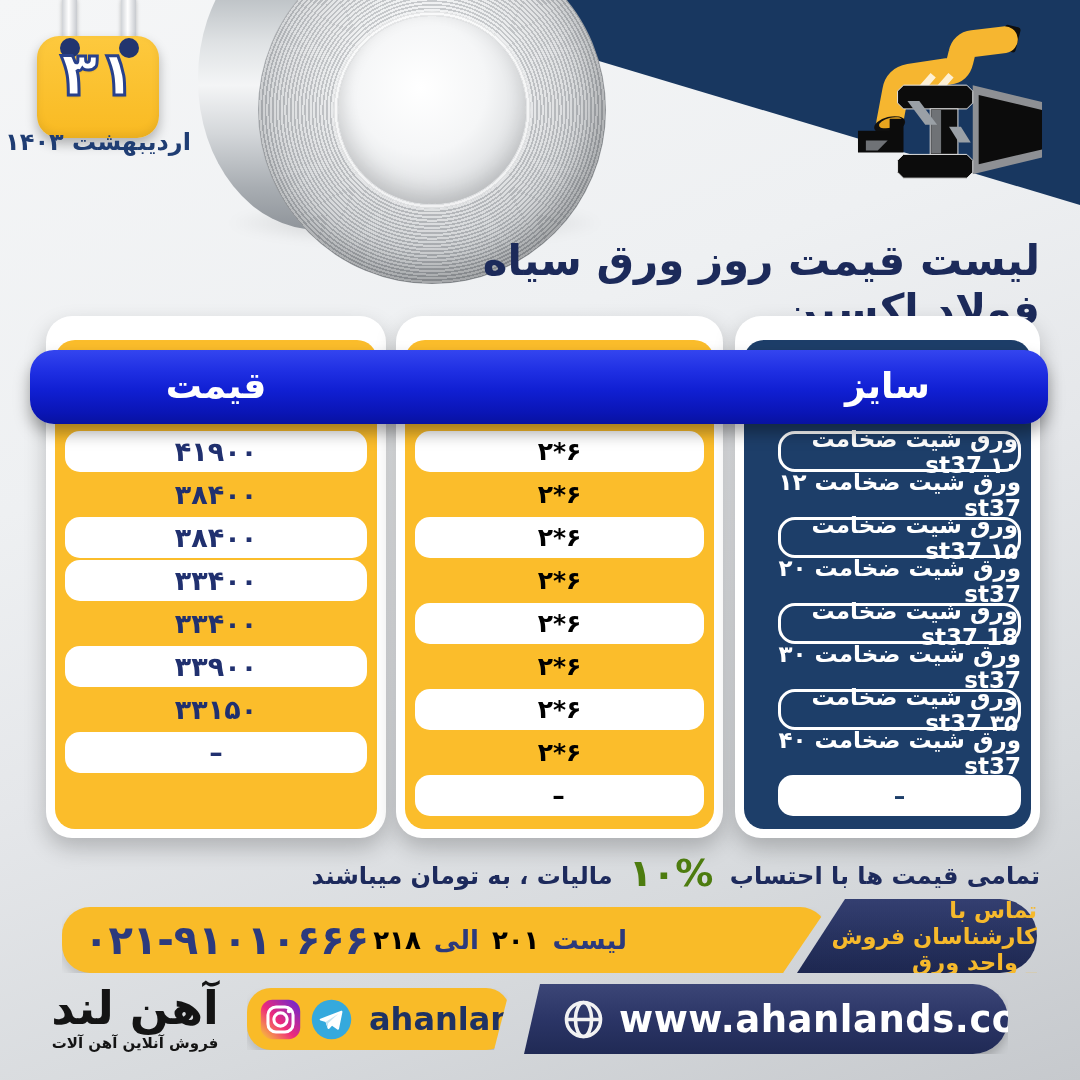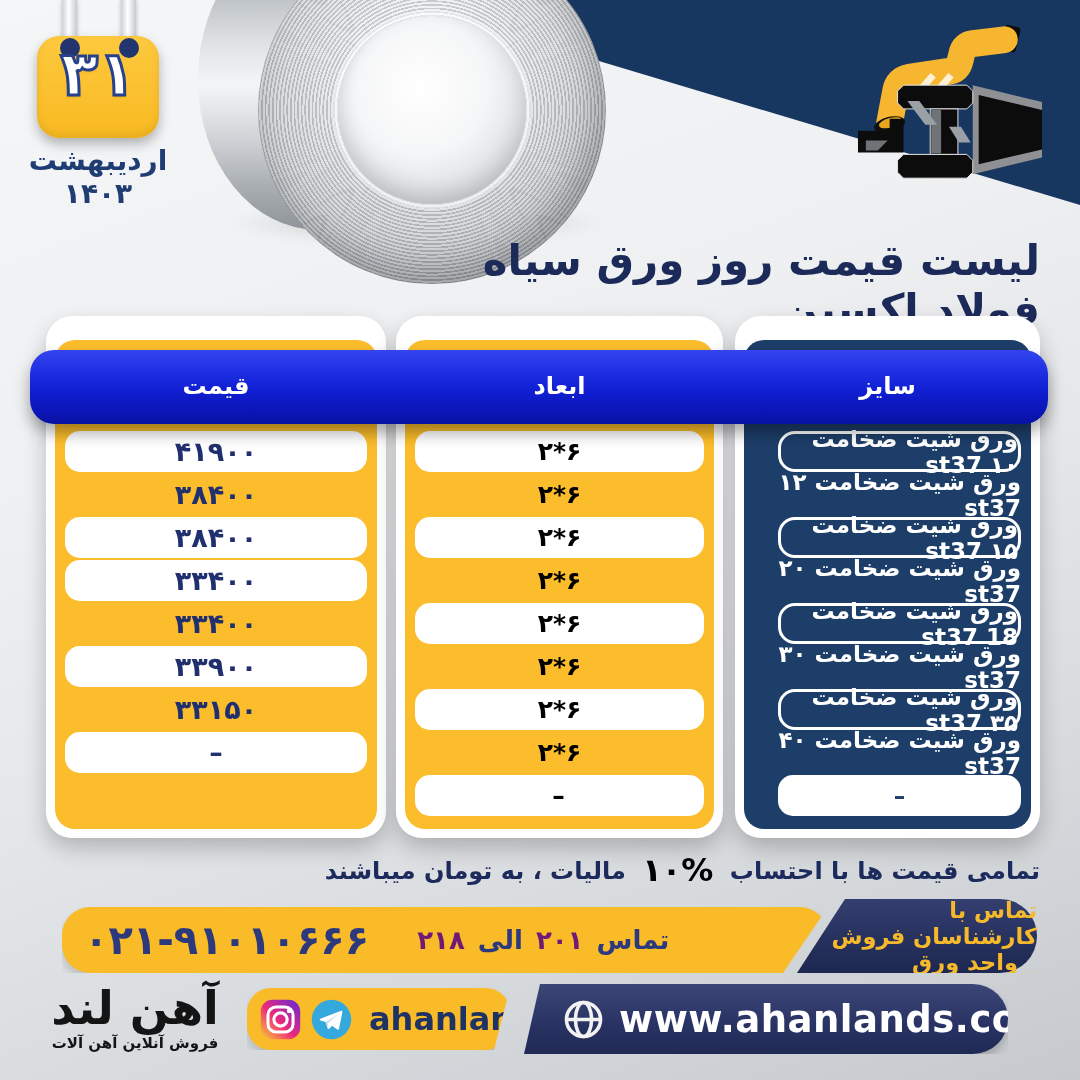--- a/index.html
+++ b/index.html
@@ -37,22 +37,22 @@
     box-shadow:0 2px 4px rgba(0,0,0,.25); }
   .strap.s1 { left:62px; } .strap.s2 { left:121px; }
   .cal-body { left:37px; top:36px; width:122px; height:102px; border-radius:22px;
     background:linear-gradient(180deg,#fdc93e 0%,#f9ba22 100%);
     box-shadow:0 6px 12px rgba(0,0,0,.28), inset 0 -4px 8px rgba(0,0,0,.08); }
   .cal-hole { top:38px; width:20px; height:20px; border-radius:50%; background:#22356f; }
   .cal-hole.h1 { left:60px; } .cal-hole.h2 { left:119px; }
   .cal-day { left:37px; top:32px; width:122px; text-align:center;
     font-size:62px; font-weight:900; color:#ffffff; line-height:84px;
     -webkit-text-stroke:3px #28418c; text-shadow:0 2px 2px rgba(0,0,0,.15); direction:ltr; }
-  .cal-date { left:2px; top:144px; width:192px; text-align:center;
-    font-size:28px; font-weight:800; color:#1f3d73; direction:rtl; }
+  .cal-date { left:2px; top:128px; width:192px; text-align:center;
+    font-size:24px; font-weight:800; color:#1f3d73; direction:rtl; }
 
   
   .beam-logo { left:846px; top:6px; width:208px; height:188px; }
 
   
   .page-title { right:40px; top:236px; width:640px; text-align:right; direction:rtl;
     font-size:42px; font-weight:900; color:#1c2a5a; letter-spacing:-.5px; }
 
   
   .card { top:316px; height:522px; background:#ffffff; border-radius:26px;
@@ -62,48 +62,48 @@
   .card-size  { left:735px; width:305px; }
   .panel { position:absolute; left:9px; right:9px; top:24px; bottom:9px; border-radius:20px;
     display:flex; flex-direction:column; padding:90px 0 12px 0; }
   .panel-yellow { background:#fbbd2b; }
   .panel-navy   { background:#1d3e69;padding-left:24px; }
 
   .band { left:30px; top:350px; width:1018px; height:74px; border-radius:24px;
     background:linear-gradient(180deg,#3445ef 0%,#1e2ee2 30%,#101fd2 55%,#0a15b5 85%,#0812a0 100%);
     box-shadow:0 9px 16px rgba(0,0,0,.35); }
   .band span { position:absolute; top:0; height:74px; line-height:72px; text-align:center;
-    color:#ffffff; font-size:24px; font-weight:800; direction:rtl; }
+    color:#ffffff; font-size:36px; font-weight:800; direction:rtl; }
   .band .h-price { left:16px;  width:340px; }
   .band .h-dim   { left:366px; width:327px; }
   .band .h-size  { left:705px; width:305px; }
 
   .row { height:41px; margin:1px 10px; flex:none;
     display:flex; align-items:center; justify-content:center; }
   .pill-white   { background:#ffffff; border-radius:15px; }
   .pill-outline { border:3px solid #ffffff; border-radius:17px; }
   .price-text { color:#20306f; font-weight:700; font-size:27px; direction:ltr; }
   .dim-text   { color:#000000; font-weight:700; font-size:25px; direction:ltr; letter-spacing:2px; }
   .size-text  { color:#ffffff; font-weight:600; font-size:23px; direction:rtl; }
   .panel-navy .dash-row .size-text { color:#1d3e69; font-weight:800; }
 
   
   .tax-note { right:40px; top:851px; direction:rtl; text-align:right;
     font-size:24px; font-weight:800; color:#1d2a5c; }
-  .tax-note .pct { color:#000000; font-size:32px; font-weight:800;
+  .tax-note .pct { color:#4d7c0f; font-size:38px; font-weight:800;
     direction:ltr; display:inline-block; margin:0 8px; vertical-align:-2px; }
 
   
   .bar-yellow1 { left:62px; top:907px; width:766px; height:66px; background:#f9bb28;
     border-radius:28px; clip-path:polygon(0 0,100% 0,calc(100% - 45px) 100%,0 100%);
-    display:flex; align-items:center; gap:44px; padding-left:22px; direction:ltr;
+    display:flex; align-items:center; padding-left:22px; direction:ltr;
     box-shadow:0 6px 10px rgba(0,0,0,.15); }
   .phone { font-size:40px; font-weight:900; color:#2c3a7d; direction:ltr; letter-spacing:1px; }
   .ext { font-size:26px; font-weight:800; color:#2c3a7d; direction:rtl; }
-  .ext .red { color:#701a75; padding:0 4px; }
+  .ext .red { color:#000000; padding:0 4px; }
   .bar-navy1 { left:797px; top:899px; width:240px; height:74px;
     background:linear-gradient(180deg,#37427428 , #37427400), linear-gradient(180deg,#333e70 0%,#27325f 45%,#1d2750 100%);
     border-radius:0 37px 37px 0; clip-path:polygon(48px 0,100% 0,100% 100%,0 100%);
     display:flex; align-items:center; justify-content:flex-end; padding-left:34px;
     color:#f6b92c; font-size:22.5px; font-weight:800; direction:rtl; }
 
   
   .brand { left:30px; top:984px; width:210px; text-align:center; color:#141414; direction:rtl; }
   .brand-name { font-size:46px; font-weight:900; line-height:48px; }
   .brand-tag  { font-size:15px; font-weight:800; margin-top:2px; }
@@ -244,34 +244,33 @@
         <span class="size-text">ورق شیت ضخامت ۴۰ st37</span>
       </div>
       <div class="row pill-white dash-row">
         <span class="size-text">–</span>
       </div>
     </div>
 </div>
 
 <div class="abs band">
   <span class="h-price">قیمت</span>
-  <span class="h-dim">ابعاد</span>
   <span class="h-size">سایز</span>
 </div>
 
 <div class="abs tax-note">
   <span>تمامی قیمت ها با احتساب</span>
   <span class="pct">۱۰%</span>
   <span>مالیات ، به تومان میباشند</span>
 </div>
 
 <div class="abs bar-yellow1">
   <span class="phone">۰۲۱-۹۱۰۱۰۶۶۶</span>
   <span class="ext">
-    <span>تماس</span>
+    <span>لیست</span>
     <span class="red">۲۰۱</span>
     <span>الی</span>
     <span class="red">۲۱۸</span>
   </span>
 </div>
 <div class="abs bar-navy1">
   <span>تماس با کارشناسان فروش _ واحد ورق</span>
 </div>
 
 <div class="abs brand">

